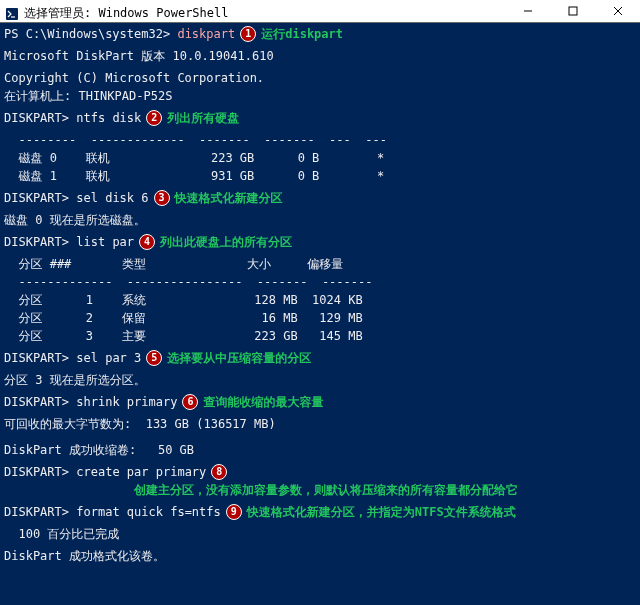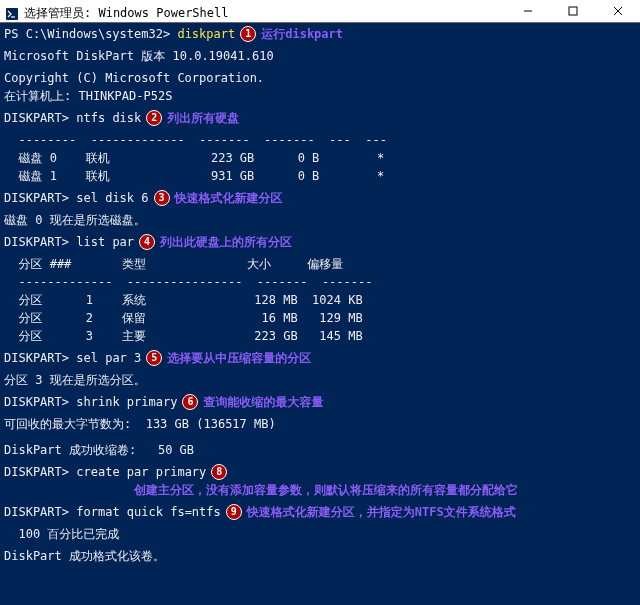--- a/index.html
+++ b/index.html
@@ -5,22 +5,22 @@
   html,body{margin:0;padding:0;font-family:Consolas,"SimSun",monospace;font-size:12px;background:#012456;color:#eeedf0;}
   .win{width:640px;height:605px;display:flex;flex-direction:column;box-sizing:border-box;}
   .titlebar{height:22px;background:#fff;display:flex;align-items:flex-end;border-bottom:1px solid #6a6a6a;color:#000;}
   .titlebar .ico{width:16px;height:16px;margin:0 4px;display:flex;align-items:center;justify-content:center;}
   .titlebar .ttl{flex:1;font-size:12px;}
   .winbtns{display:flex;height:100%;}
   .winbtn{width:45px;display:flex;align-items:center;justify-content:center;font-size:10px;color:#111;}
   .term{flex:1;background:#012456;padding:2px 4px;overflow:hidden;line-height:18px;color:#eeedf0;}
   .line{white-space:pre;position:relative;}
   .blank{height:4px;}
-  .yellow{color:#fde047;}
-  .red{color:#8b5cf6;font-weight:600;}
+  .yellow{color:#fca5a5;}
+  .red{color:#22c55e;font-weight:600;}
   .badge{display:inline-flex;align-items:center;justify-content:center;width:14px;height:14px;border-radius:50%;background:#b00000;color:#fff;font-size:10px;font-weight:bold;margin:0 5px;vertical-align:middle;border:1px solid #fff;position:relative;top:-1px;}
   svg{display:block;}
 </style>
 </head>
 <body>
 
 <div class="win">
   <div class="titlebar">
     <span class="ico">
       <svg width="14" height="14" viewBox="0 0 14 14">

